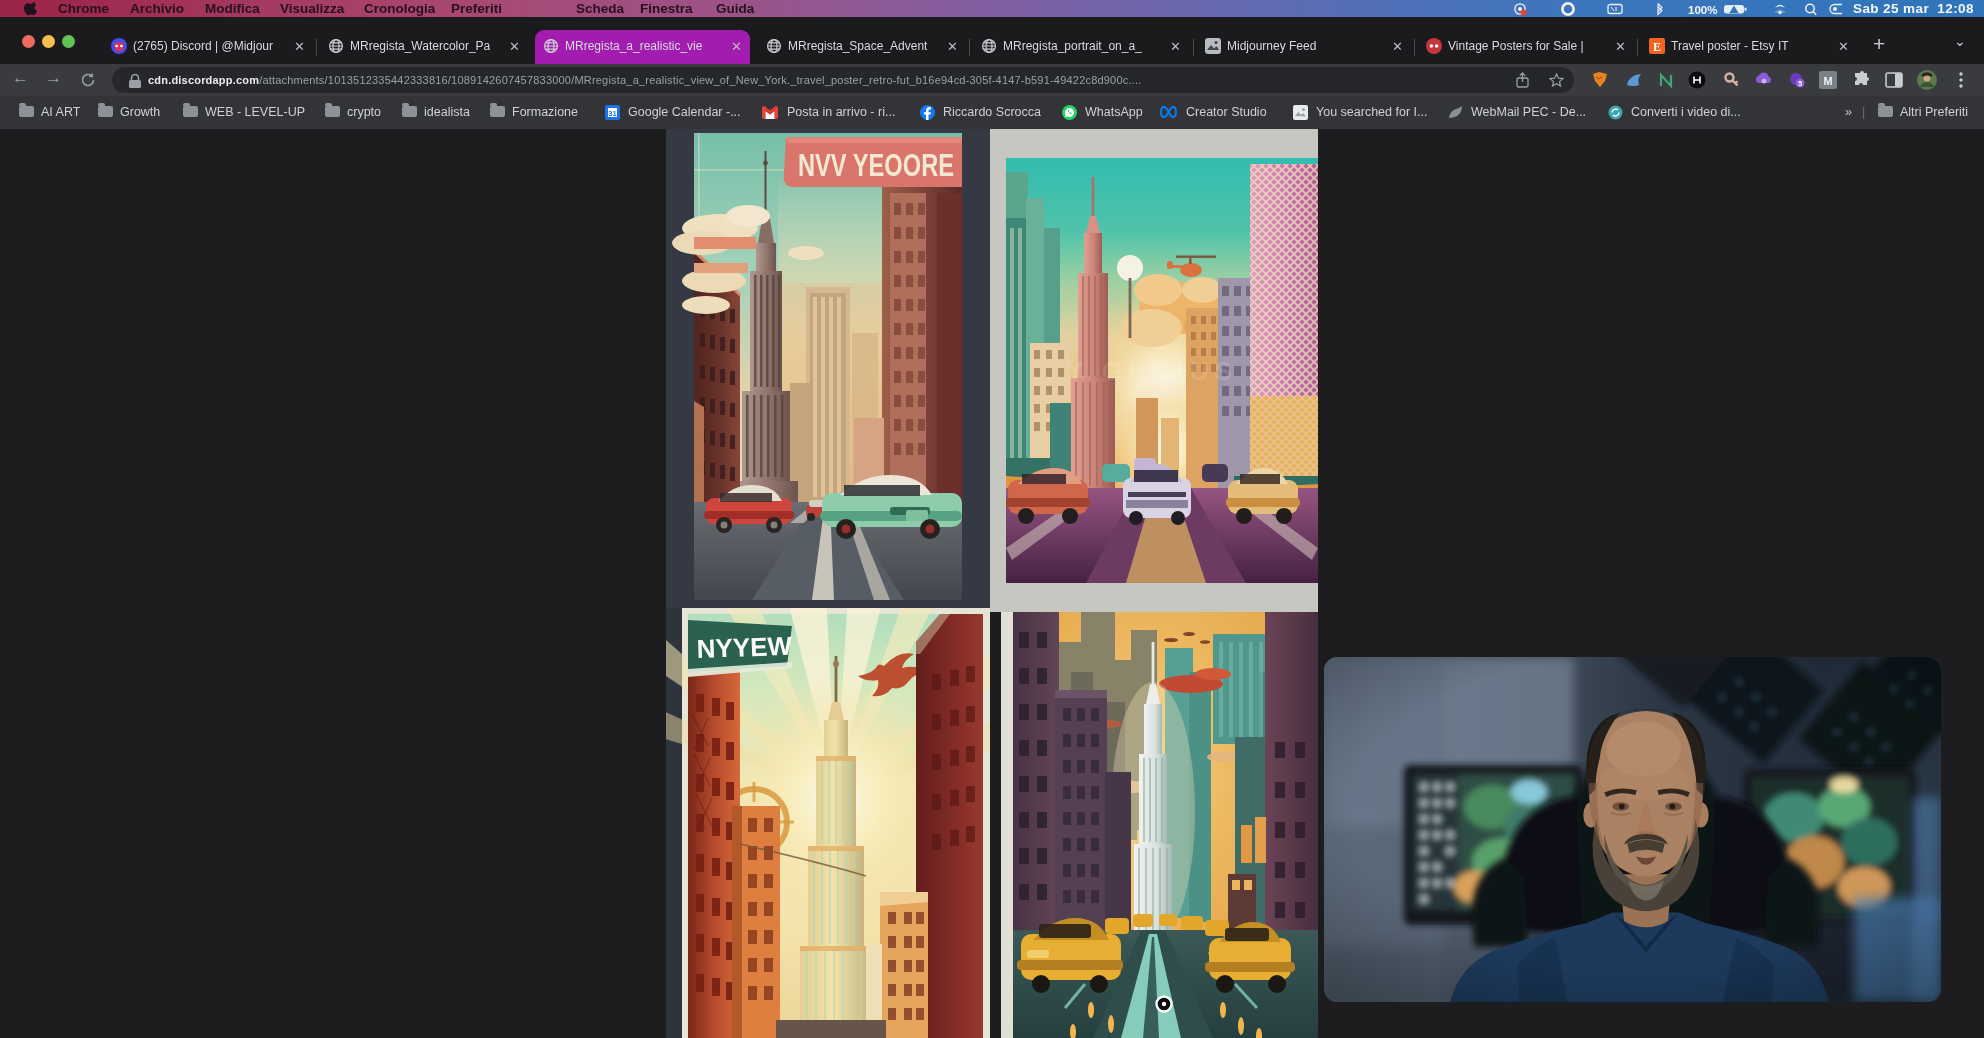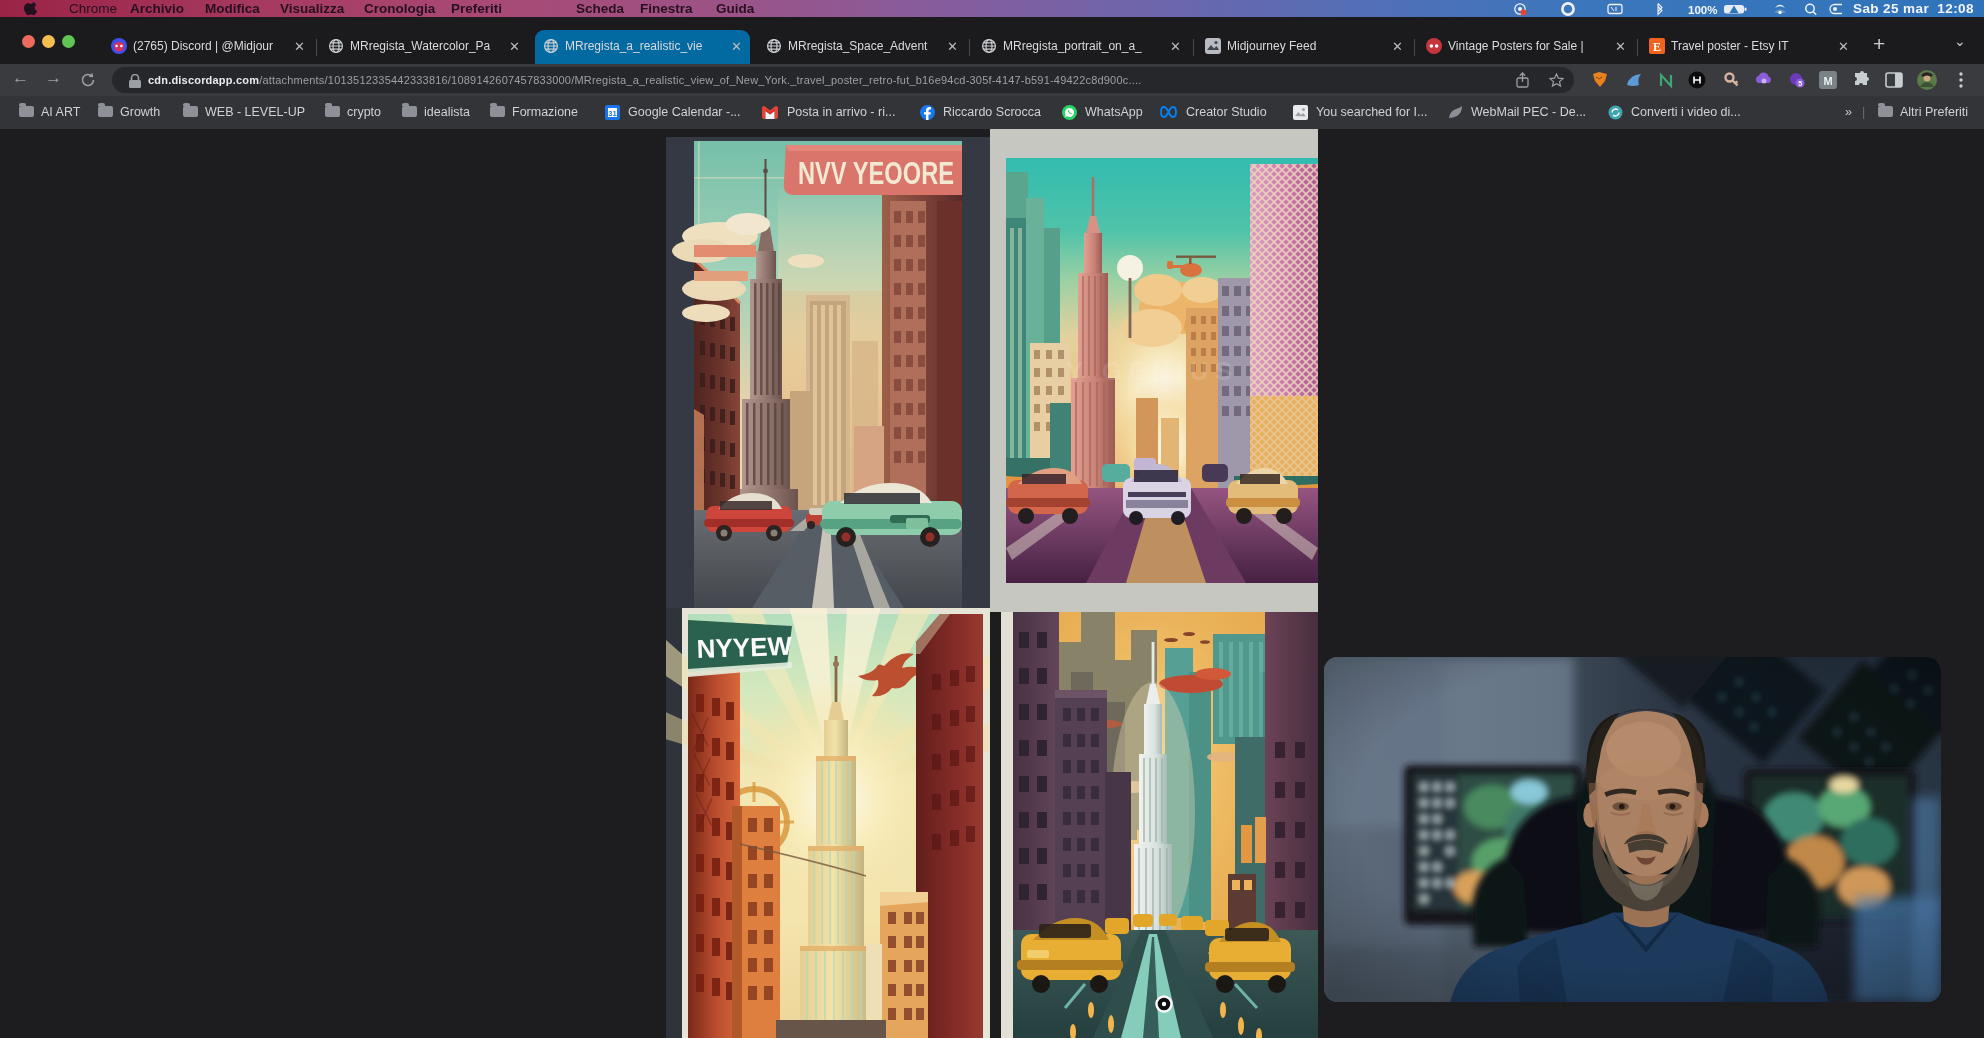--- a/index.html
+++ b/index.html
@@ -13,48 +13,48 @@
   #menubar .mi{position:absolute;top:0px;font-weight:600;}
   #menubar .white{color:#f4f6fa;font-weight:400;}
   
   #tabbar{left:0;top:17px;width:1984px;height:47px;background:#1b1b1d;}
   .tl-dot{position:absolute;top:18px;width:13px;height:13px;border-radius:50%;}
   .tab{position:absolute;top:13px;height:34px;font-size:12px;color:#d8dadd;}
   .tab .ttl{position:absolute;top:9px;left:30px;right:26px;white-space:nowrap;overflow:hidden;}
   .tab .x{position:absolute;top:9px;right:8px;color:#b9bcc0;font-size:13px;}
   .tab .fav{position:absolute;top:8px;left:8px;width:16px;height:16px;}
   .tabsep{position:absolute;top:22px;width:1px;height:17px;background:#4a4b4e;}
-  #activetab{background:#0369a1;border-radius:9px 9px 0 0;}
+  #activetab{background:#a21caf;border-radius:9px 9px 0 0;}
   
   #toolbar{left:0;top:64px;width:1984px;height:32px;background:#3a3b3f;}
   #urlpill{position:absolute;left:112px;top:3px;width:1462px;height:26px;border-radius:13px;background:#26272a;color:#9aa0a6;font-size:11px;letter-spacing:0.2px;line-height:26px;white-space:nowrap;overflow:hidden;}
   .navic{position:absolute;top:4px;color:#9aa0a6;font-size:17px;}
   
   #bookmarks{left:0;top:96px;width:1984px;height:33px;background:#333438;font-size:12.5px;color:#cfd1d4;}
   .bm{position:absolute;top:9px;white-space:nowrap;}
   .folder{display:inline-block;width:15px;height:11px;background:#8e9298;border-radius:2px;position:relative;margin-right:7px;vertical-align:-1px;}
   .folder:before{content:"";position:absolute;left:0;top:-3px;width:7px;height:3px;background:#8e9298;border-radius:2px 2px 0 0;}
   
   #content{left:0;top:129px;width:1984px;height:909px;background:#1d1d1f;}
   
-  #qtl{left:666px;top:8px;width:324px;height:479px;background:#343944;}
+  #qtl{left:666px;top:0;width:324px;height:479px;background:#343944;}
   #qtl svg,#qtr svg,#qbl svg,#qbr svg{filter:blur(0.5px) saturate(0.96) brightness(0.985);}
   #qtr{left:990px;top:0;width:328px;height:483px;background:#c9cac3;}
   #qbl{left:666px;top:479px;width:324px;height:430px;background:#30343c;}
   #qbr{left:990px;top:483px;width:328px;height:426px;background:#1d1d1f;}
   
   #webcam{left:1324px;top:528px;width:617px;height:345px;border-radius:14px;background:#2c3947;overflow:hidden;}
 </style>
 </head>
 <body>
 <div class="abs" id="menubar">
   <svg class="abs" style="left:24px;top:2px;" width="13" height="14" viewBox="0 0 13 14">
       <path d="M9.2,0 C9.3,1 9,1.9 8.4,2.6 C7.8,3.3 6.9,3.8 6,3.7 C5.9,2.8 6.3,1.8 6.9,1.2 C7.5,0.5 8.5,0.05 9.2,0 Z M11.9,10.1 C11.5,11 11.2,11.4 10.7,12.2 C9.9,13.3 8.9,14.6 7.6,14.6 C6.5,14.6 6.2,13.9 4.8,13.9 C3.4,13.9 3,14.6 1.9,14.6 C0.6,14.6 -0.3,13.4 -1,12.3 C-3,9.2 -3.2,5.6 -2,3.7 C-1.2,2.3 0.1,1.5 1.4,1.5 C2.7,1.5 3.5,2.2 4.6,2.2 C5.6,2.2 6.2,1.5 7.7,1.5 C8.8,1.5 10,2.1 10.8,3.2 C8.1,4.7 8.5,8.6 11.9,10.1 Z" transform="scale(0.9) translate(2.8,0)" fill="#23101e"></path>
     </svg>
-  <span class="mi" style="left:58px;font-weight:400;margin-left:11px;">Chrome</span>
+  <span class="mi" style="left:58px;font-weight:700;">Chrome</span>
   <span class="mi" style="left:130px;">Archivio</span>
   <span class="mi" style="left:205px;text-align:right;">Modifica</span>
   <span class="mi" style="left:280px;">Visualizza</span>
   <span class="mi" style="left:364px;">Cronologia</span>
   <span class="mi" style="left:451px;">Preferiti</span>
   <span class="mi" style="left:521px;margin-top:47px;">Profili</span>
   <span class="mi" style="left:576px;">Scheda</span>
   <span class="mi" style="left:640px;">Finestra</span>
   <span class="mi" style="left:716px;">Guida</span>
   <svg class="abs" style="left:1512px;top:2px;" width="330" height="14" viewBox="0 0 330 14">

